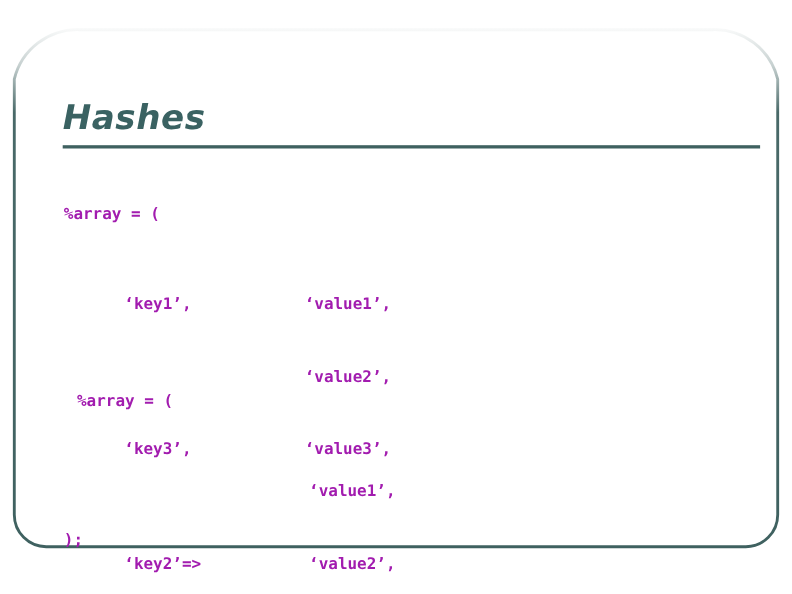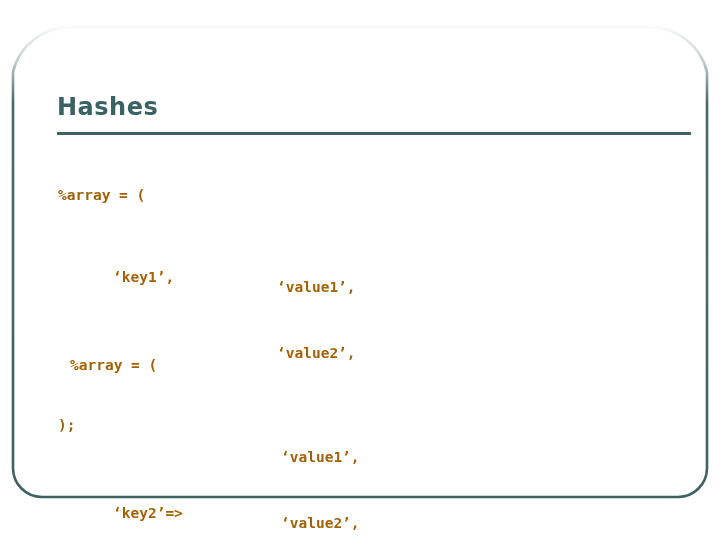--- a/index.html
+++ b/index.html
@@ -30,42 +30,43 @@
     height: 540px;
     pointer-events: none;
   }
 
   #slide-title {
     position: absolute;
     left: 57px;
     top: 88px;
     font-family: "DejaVu Sans", sans-serif;
     font-weight: bold;
-    font-size: 24px;
+    font-size: 31px;
     letter-spacing: 0.5px;
     color: #3a6262;
     line-height: 38px;
     white-space: nowrap;
+    font-style: italic;
   }
 
   #title-rule {
     position: absolute;
     left: 57px;
     top: 132px;
     width: 634px;
     height: 3px;
     background: #3f6160;
   }
 
   .code-block {
     position: absolute;
     font-family: "DejaVu Sans Mono", monospace;
     font-weight: bold;
     font-size: 14.5px;
-    color: #a16207;
+    color: #a21caf;
     white-space: pre;
   }
 
   #code-block-1 { left: 0; top: 146px; width: 720px; }
   #code-block-2 { left: 0; top: 316px; width: 720px; }
 
   .code-line {
     position: relative;
     height: 34px;
     line-height: 34px;
@@ -84,21 +85,21 @@
   }
   .pair-key {
     position: absolute;
     left: 113px;
     top: 0;
     white-space: pre;
   }
   .pair-val {
     position: absolute;
     left: 277px;
-    top: 10px;
+    top: 0;
     white-space: pre;
   }
   .pair-row.wide .pair-val { left: 281px; }
 </style>
 </head>
 <body>
 
 <div id="slide">
 
   <svg id="slide-frame" viewBox="0 0 720 540" xmlns="http://www.w3.org/2000/svg">
@@ -128,20 +129,24 @@
   <div class="code-block" id="code-block-1">
     <div class="code-line lvl-open">%array = (</div>
 
     <div class="pair-row">
       <span class="pair-key">‘key1’,</span>
       <span class="pair-val">‘value1’,</span>
     </div>
     <div class="pair-row">
       <span class="pair-val">‘value2’,</span>
     </div>
+    <div class="pair-row">
+      <span class="pair-key">‘key3’,</span>
+      <span class="pair-val">‘value3’,</span>
+    </div>
 
     <div class="code-line lvl-close">);</div>
   </div>
 
   <div class="code-block" id="code-block-2">
     <div class="code-line lvl-open-2">%array = (</div>
 
     <div class="pair-row wide">
       <span class="pair-val">‘value1’,</span>
     </div>

